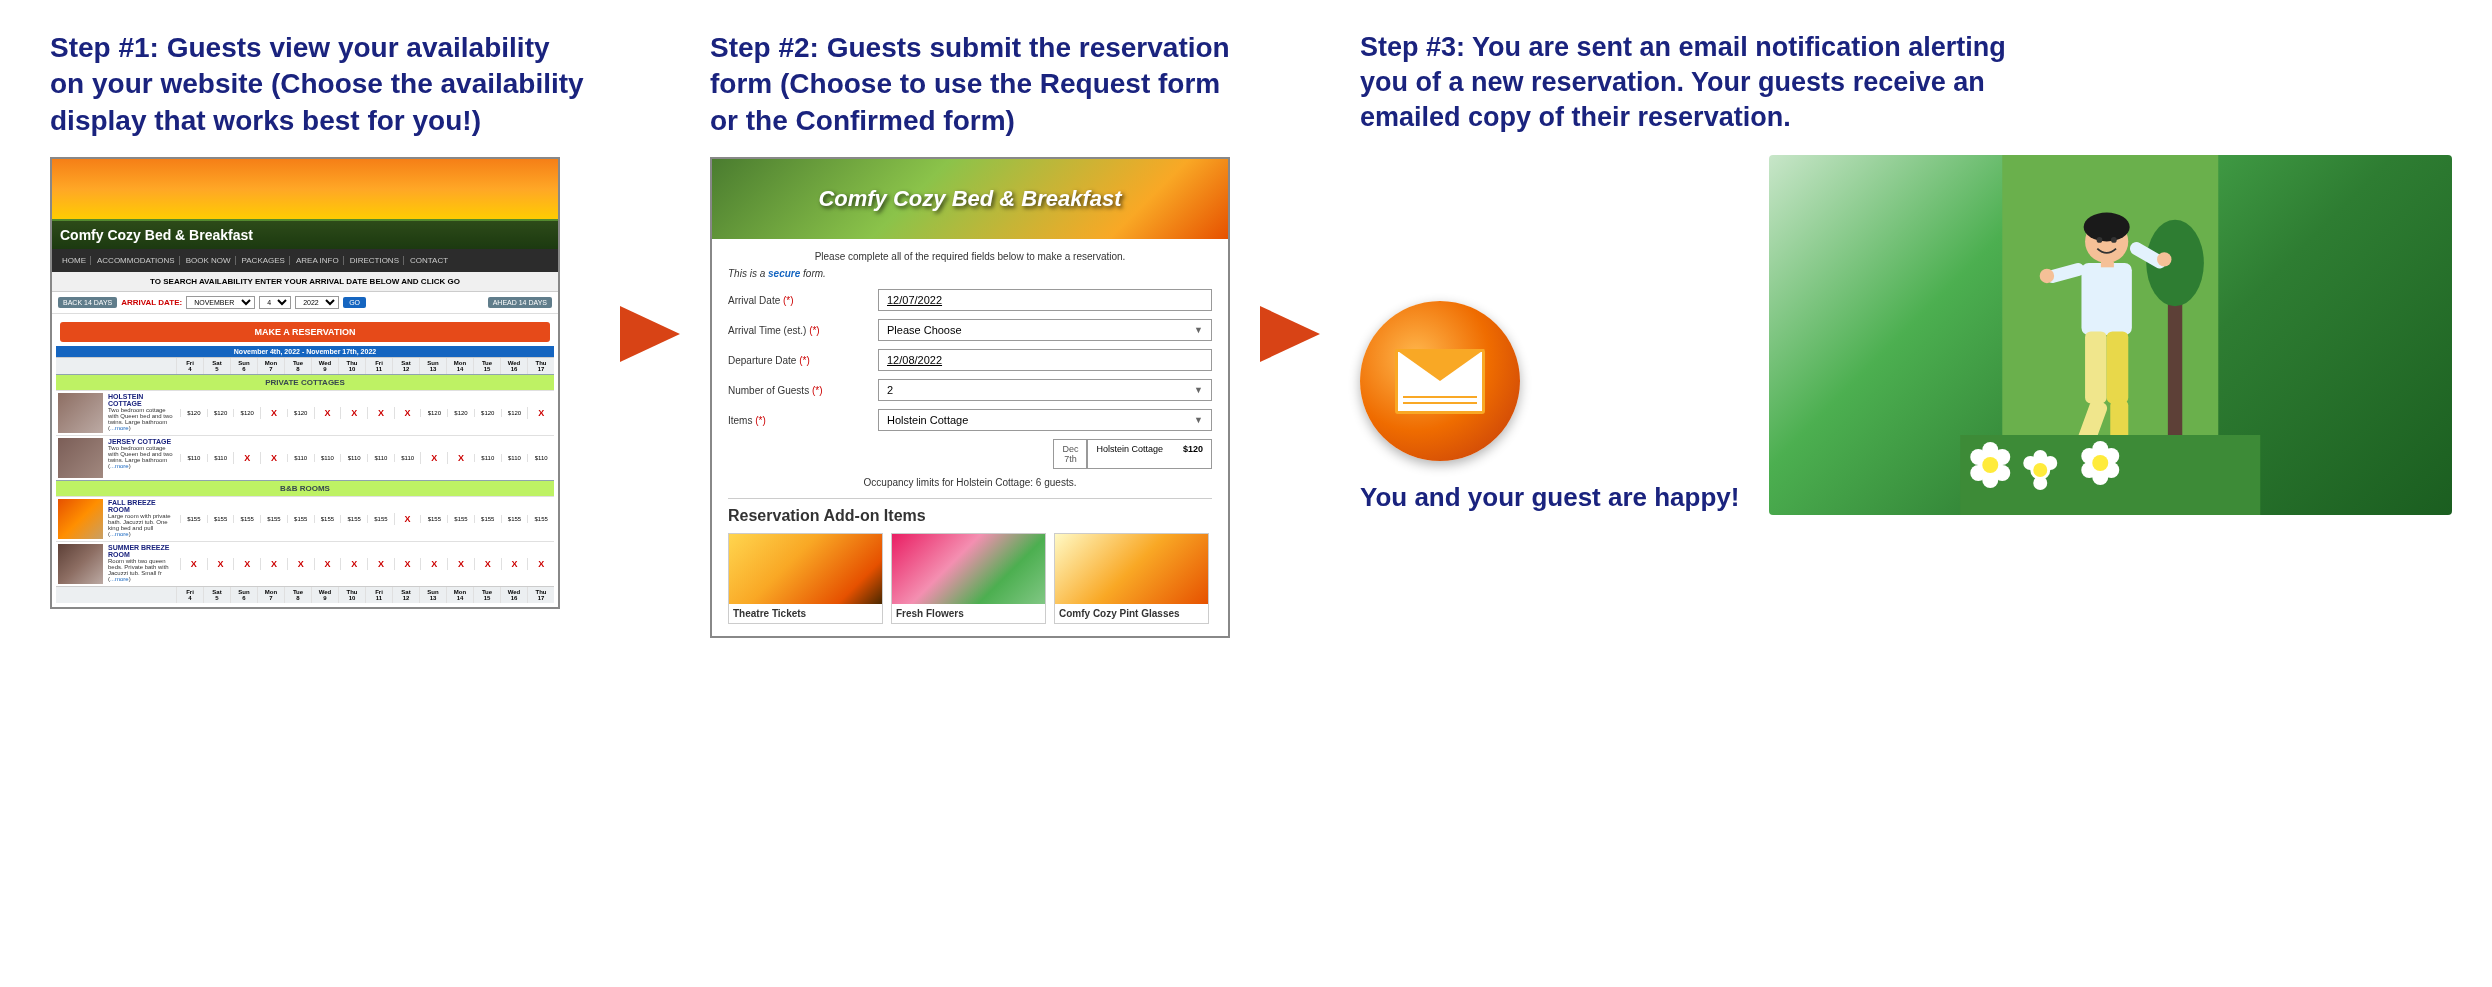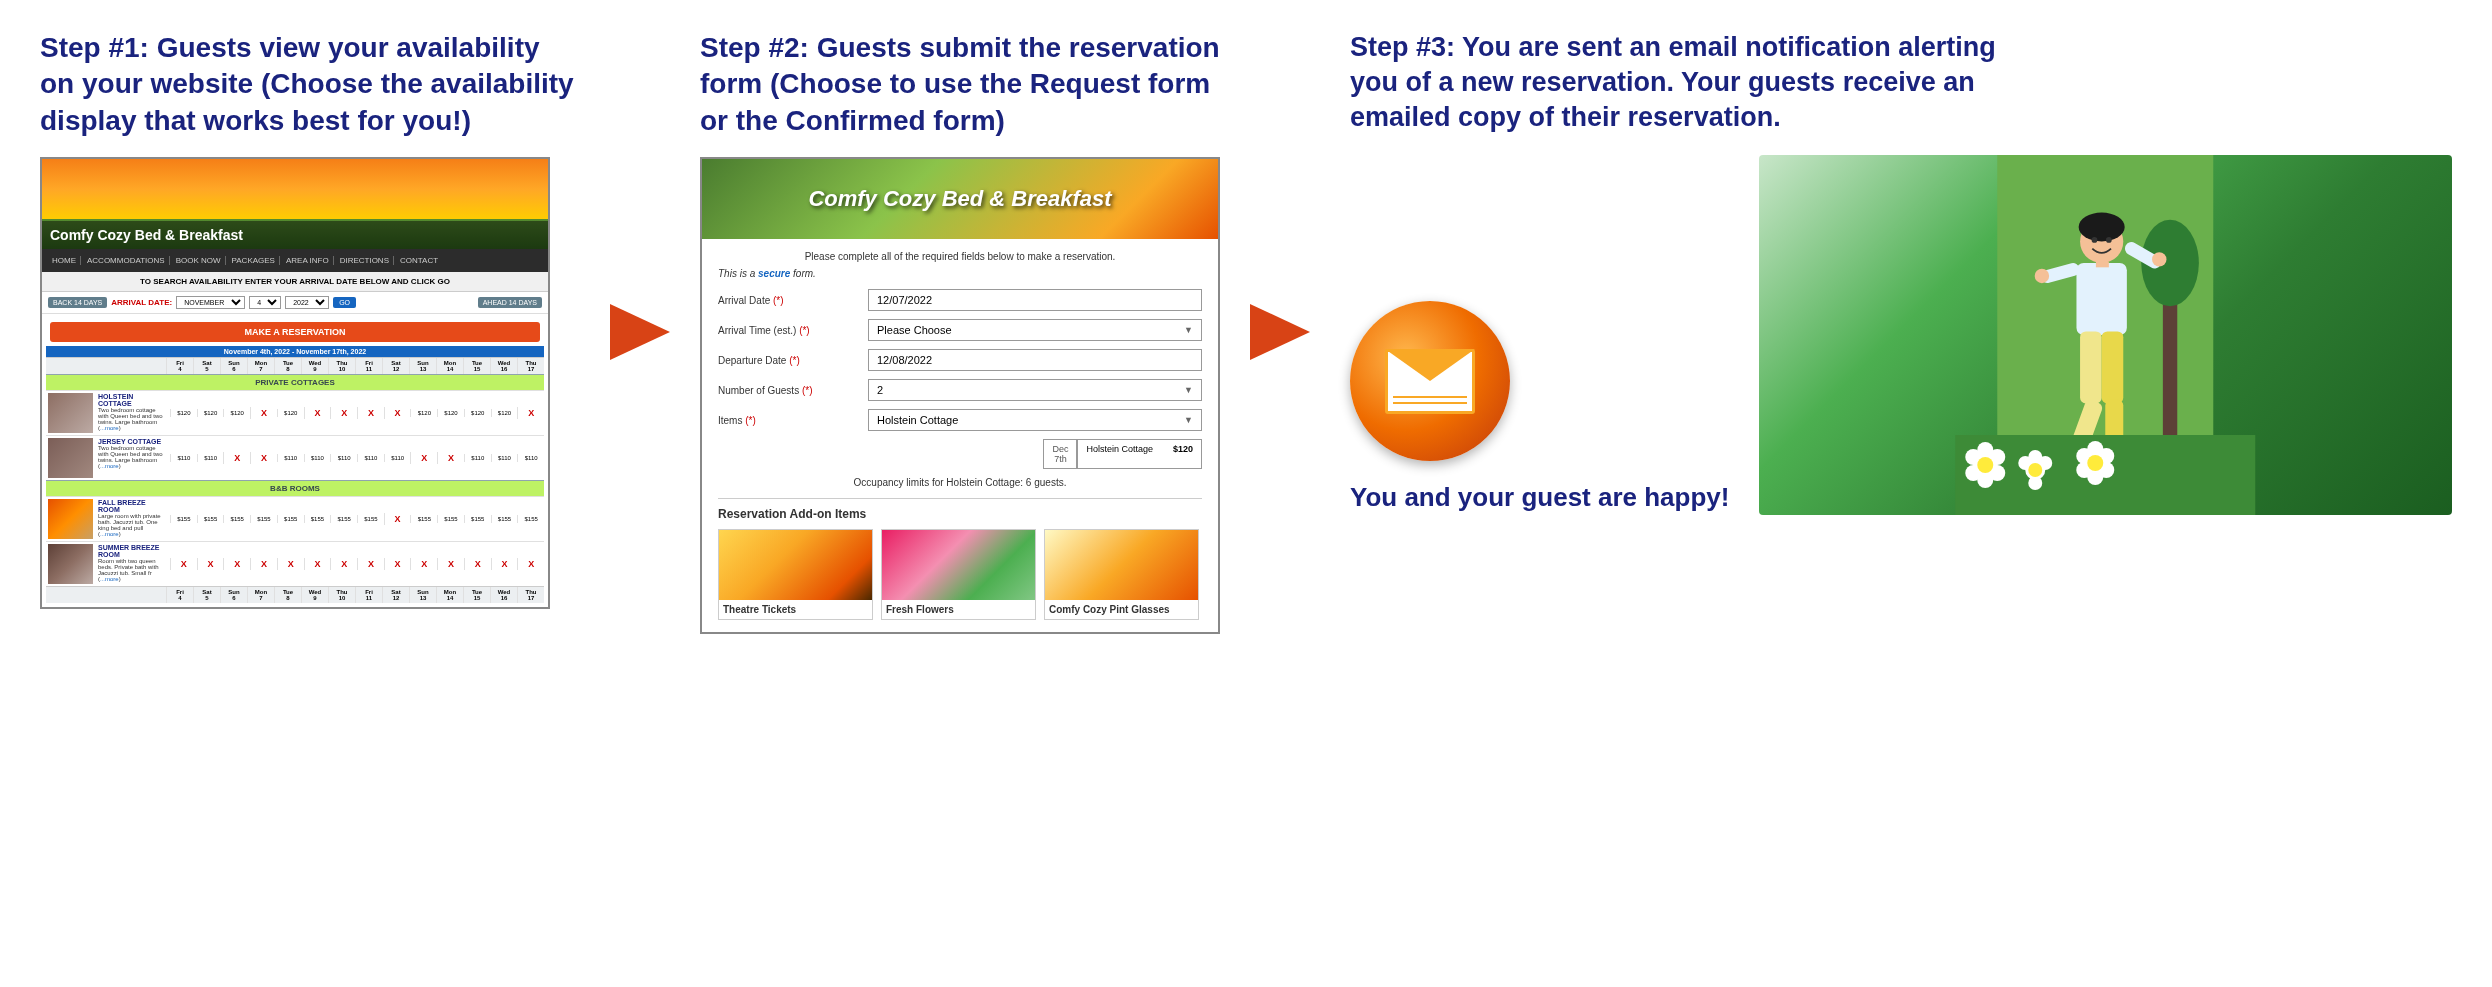--- a/index.html
+++ b/index.html
@@ -16,20 +16,21 @@
       width: 2492px;
       padding: 30px 40px 20px 40px;
       gap: 0px;
     }
 
     
     .col1 {
       width: 560px;
       flex-shrink: 0;
       padding-right: 20px;
+      margin-left: 10px;
     }
     .step-heading {
       font-size: 28px;
       font-weight: 900;
       color: #1a237e;
       line-height: 1.3;
       margin-bottom: 18px;
     }
     .website-mockup {
       width: 510px;
@@ -289,20 +290,21 @@
     }
     .form-required {
       color: #c00;
     }
     .form-input {
       flex: 1;
       border: 1px solid #999;
       padding: 4px 8px;
       font-size: 11px;
       background: #fff;
+      text-decoration: underline;
     }
     .form-select {
       flex: 1;
       border: 1px solid #999;
       padding: 4px 8px;
       font-size: 11px;
       background: #fff;
       display: flex;
       align-items: center;
       justify-content: space-between;
@@ -336,21 +338,21 @@
       font-size: 9px;
       font-weight: bold;
     }
     .form-occupancy {
       font-size: 10px;
       text-align: center;
       color: #333;
       margin: 6px 0;
     }
     .form-addon-title {
-      font-size: 12px;
+      font-size: 16px;
       font-weight: bold;
       color: #333;
       margin: 10px 0 8px 0;
       border-top: 1px solid #ccc;
       padding-top: 8px;
     }
     .form-addon-items {
       display: flex;
       gap: 8px;
     }

